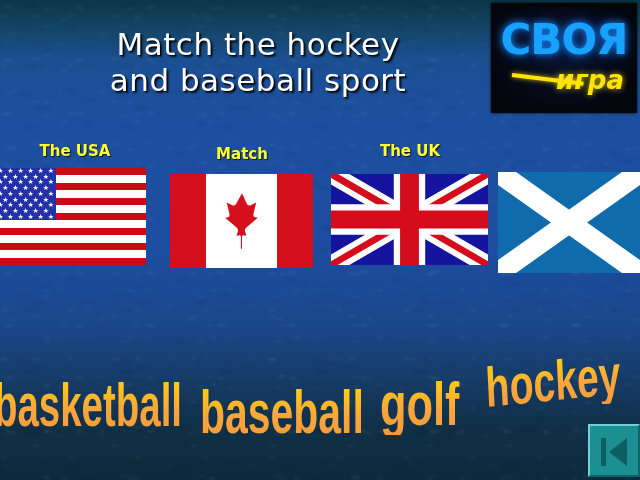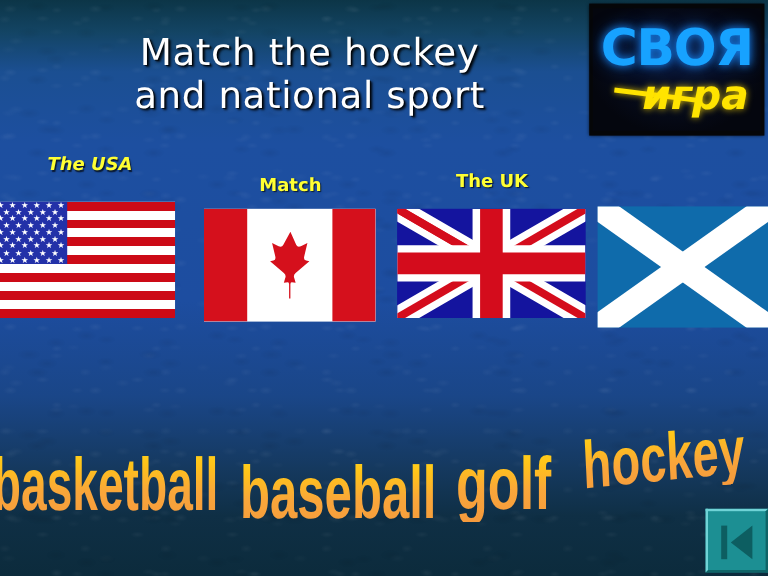--- a/index.html
+++ b/index.html
@@ -96,21 +96,21 @@
     letter-spacing: -1px;
     text-shadow: 0 0 7px rgba(23,140,255,.9), 0 0 14px rgba(23,120,255,.5);
   }
   #logo .igra {
     position: absolute;
     right: 10px;
     top: 60px;
     color: #ffe400;
     font-weight: bold;
     font-style: italic;
-    font-size: 34px;
+    font-size: 26px;
     line-height: 27px;
     text-shadow: 0 0 6px rgba(255,220,0,.8);
   }
   #logo .slash {
     position: absolute;
     left: 18px;
     top: 66px;
     width: 72px;
     height: 4px;
     background: #ffe400;
@@ -123,21 +123,21 @@
   .country-label {
     position: absolute;
     color: #ffff33;
     font-weight: bold;
     font-size: 15px;
     line-height: 18px;
     white-space: nowrap;
     text-shadow: 1px 1px 1px rgba(0,0,0,.7);
     text-align: center;
   }
-  #lbl-usa      { left: 0px;   top: 128px; width: 150px; font-style: italic; }
+  #lbl-usa      { left: 0px;   top: 142px; width: 150px; }
   #lbl-canada   { left: 168px; top: 145px; width: 148px; }
   #lbl-uk       { left: 332px; top: 142px; width: 156px; }
   #lbl-scotland { left: 500px; top: 132px; width: 140px; }
 
   
   .flag {
     position: absolute;
     overflow: hidden;
   }
 
@@ -232,21 +232,21 @@
 </style>
 </head>
 <body>
 
 <div id="slide">
 
   <div id="texture"></div>
 
   <div id="title">
     <div>Match the hockey</div>
-    <div>and national sport</div>
+    <div>and baseball sport</div>
   </div>
 
   <div id="logo">
     <div class="inner">
       <div class="svoya">СВОЯ</div>
       <div class="slash"></div>
       <div class="igra">игра</div>
     </div>
   </div>
 

